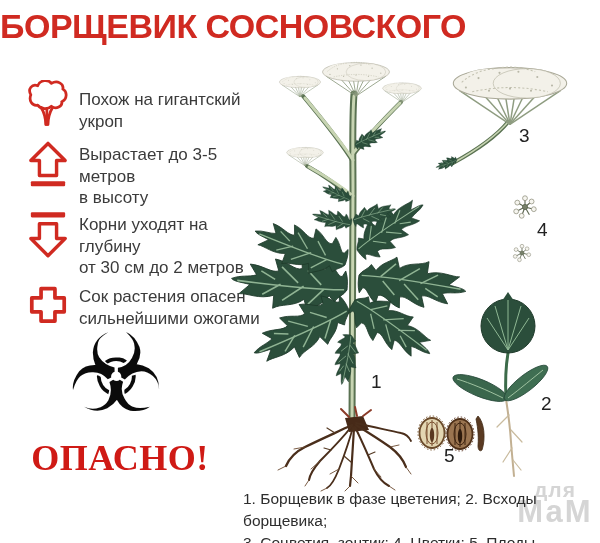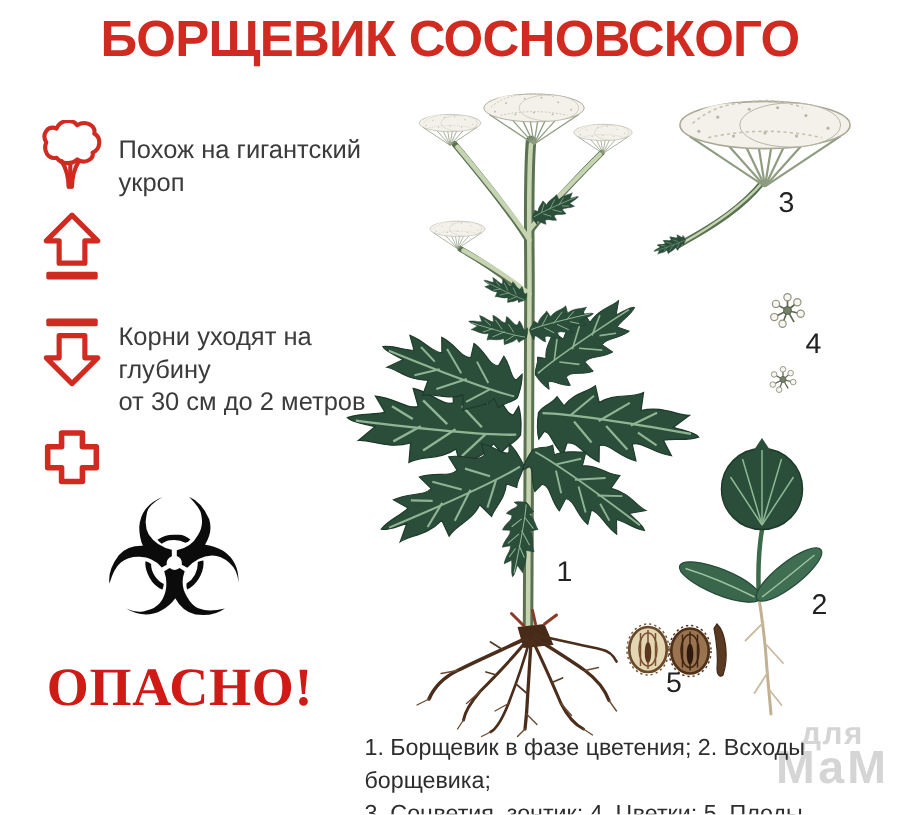--- a/index.html
+++ b/index.html
@@ -4,21 +4,21 @@
 <style>
   * { margin:0; padding:0; box-sizing:border-box; }
   html,body { background:#ffffff; }
   .poster {
     position:relative; width:600px; height:543px;
     background:#ffffff; overflow:hidden;
     font-family:"Liberation Sans","DejaVu Sans",sans-serif;
   }
   .title {
     position:absolute; top:7px; left:0; width:600px;
-    text-align:center; font-size:34px; font-weight:bold;
+    text-align:left; font-size:34px; font-weight:bold;
     letter-spacing:-0.5px; color:#d02a21;
   }
   .fact { position:absolute; left:26px; display:flex; gap:9px; width:248px; }
   .fact .ic { width:44px; height:48px; flex:0 0 44px; }
   .fact-text { font-size:17px; line-height:21.5px; color:#3b3b3b; padding-top:4px; }
   .fact-text span { display:block; }
   .f1 { top:80px; } .f1 .fact-text{ padding-top:9px; }
   .f2 { top:140px; }
   .f3 { top:210px; }
   .f4 { top:282px; }
@@ -72,37 +72,45 @@
       <span>Похож на гигантский укроп</span>
       <span></span>
     </div>
   </div>
 
   <div class="fact f2">
     <svg class="ic" viewBox="0 0 36 42">
       <path d="M18,3 L33,18 H25.5 V31 H10.5 V18 H3 Z" fill="none" stroke="#d02a21" stroke-width="3" stroke-linejoin="round"></path>
       <rect x="3" y="36" width="30" height="4.5" rx="1" fill="#d02a21"></rect>
     </svg>
+    <div class="fact-text">
+      <span>Вырастает до 3-5 метров</span>
+      <span>в высоту</span>
+    </div>
   </div>
 
   <div class="fact f3">
     <svg class="ic" viewBox="0 0 36 42">
       <rect x="3" y="2" width="30" height="4.5" rx="1" fill="#d02a21"></rect>
       <path d="M18,40 L33,25 H25.5 V12 H10.5 V25 H3 Z" fill="none" stroke="#d02a21" stroke-width="3" stroke-linejoin="round"></path>
     </svg>
     <div class="fact-text">
       <span>Корни уходят на глубину</span>
       <span>от 30 см до 2 метров</span>
     </div>
   </div>
 
   <div class="fact f4">
     <svg class="ic" viewBox="0 0 38 40">
       <path d="M13,5 H25 V13 H33 V25 H25 V33 H13 V25 H5 V13 H13 Z" fill="none" stroke="#d02a21" stroke-width="3.2" stroke-linejoin="round"></path>
     </svg>
+    <div class="fact-text">
+      <span>Сок растения опасен</span>
+      <span>сильнейшими ожогами</span>
+    </div>
   </div>
 
   <div class="biohazard">☣</div>
   <div class="danger-label">ОПАСНО!</div>
 
   <svg class="illustration" viewBox="0 0 375 448">
     <defs>
       <g id="umbel">
         <g stroke="#8e9c80" stroke-width="1.4" fill="none">
           <path d="M0,26 L-48,-6"></path>

